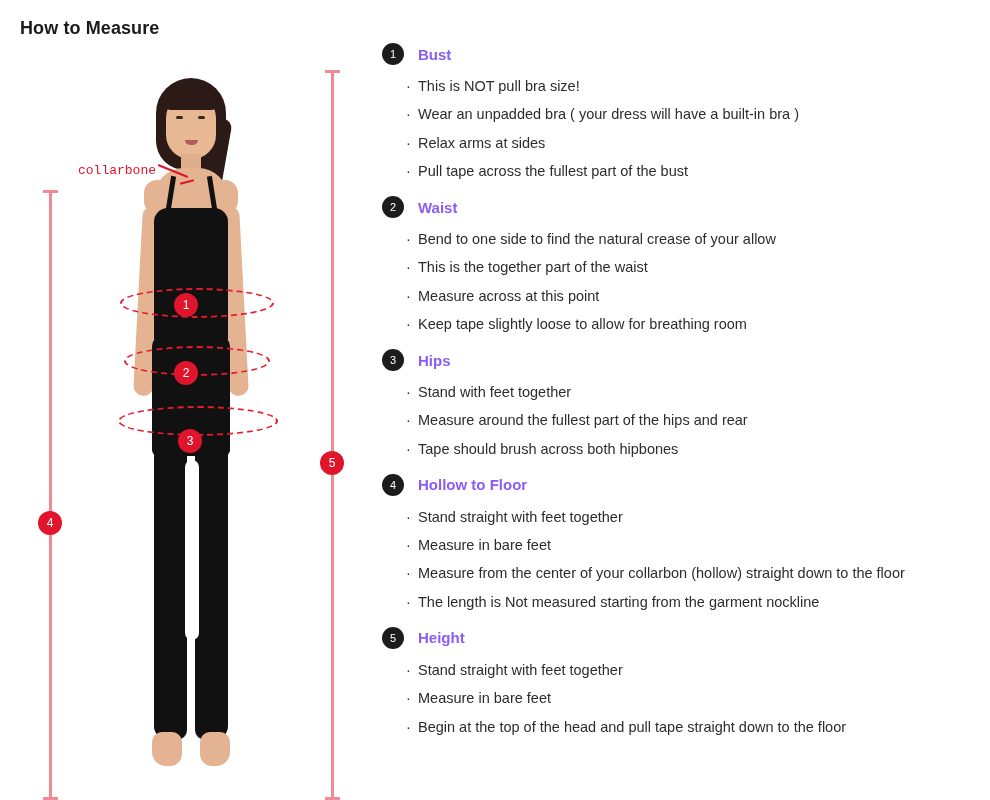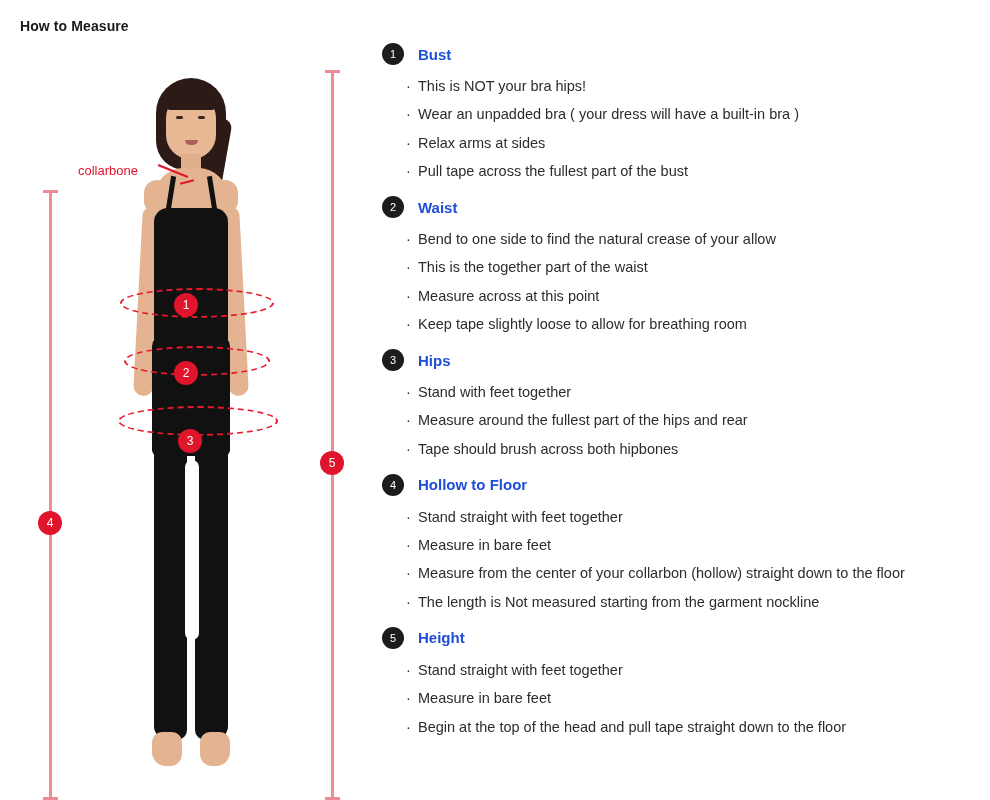--- a/index.html
+++ b/index.html
@@ -13,21 +13,21 @@
     font-family: "Liberation Sans", sans-serif;
     color: #222222;
     overflow: hidden;
     position: relative;
   }
 
   .page-title {
     position: absolute;
     left: 20px;
     top: 18px;
-    font-size: 14px;
+    font-size: 18px;
     font-weight: bold;
     color: #1a1a1a;
     letter-spacing: 0.1px;
   }
 
   
   .illustration {
     position: absolute;
     left: 0px;
     top: 50px;
@@ -276,21 +276,21 @@
   .rc-h-bot { left: 43px; top: 747px; }
   .rc-t-top { left: 325px; top: 20px; }
   .rc-t-bot { left: 325px; top: 747px; }
 
   .collarbone-label {
     position: absolute;
     left: 78px;
     top: 113px;
     font-size: 13px;
     color: #e0142b;
-    font-family: Liberation Sans, sans-serif;
+    font-family: Liberation Mono, monospace;
   }
   .collarbone-line {
     position: absolute;
     left: 157px;
     top: 120px;
     width: 32px;
     height: 2px;
     background: #e0142b;
     transform: rotate(22deg);
   }
@@ -326,21 +326,21 @@
     border-radius: 50%;
     background: #1c1c1c;
     color: #ffffff;
     font-size: 11px;
     line-height: 22px;
     text-align: center;
     flex: 0 0 auto;
     margin-right: 14px;
   }
   .section-title {
-    color: #1d4ed8;
+    color: #8b5cf6;
     font-size: 15px;
     font-weight: bold;
   }
   .bullets {
     margin: 4px 0 0 0;
     padding: 0;
     list-style: none;
   }
   .bullets li {
     font-size: 14.5px;
@@ -412,21 +412,21 @@
 </div>
 
 <div class="instructions">
 
   <div class="section">
     <div class="section-head">
       <div class="badge">1</div>
       <div class="section-title">Bust</div>
     </div>
     <ul class="bullets">
-      <li><span class="dot">·</span><span>This is NOT your bra hips!</span></li>
+      <li><span class="dot">·</span><span>This is NOT pull bra size!</span></li>
       <li><span class="dot">·</span><span>Wear an unpadded bra ( your dress will have a built-in bra )</span></li>
       <li><span class="dot">·</span><span>Relax arms at sides</span></li>
       <li><span class="dot">·</span><span>Pull tape across the fullest part of the bust</span></li>
     </ul>
   </div>
 
   <div class="section">
     <div class="section-head">
       <div class="badge">2</div>
       <div class="section-title">Waist</div>

